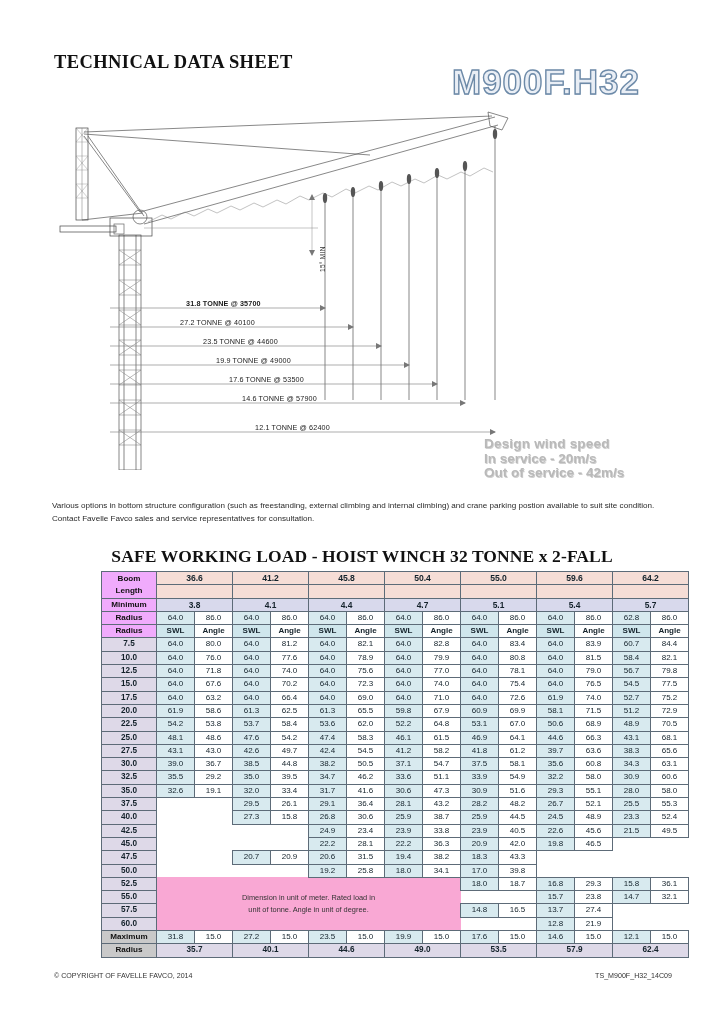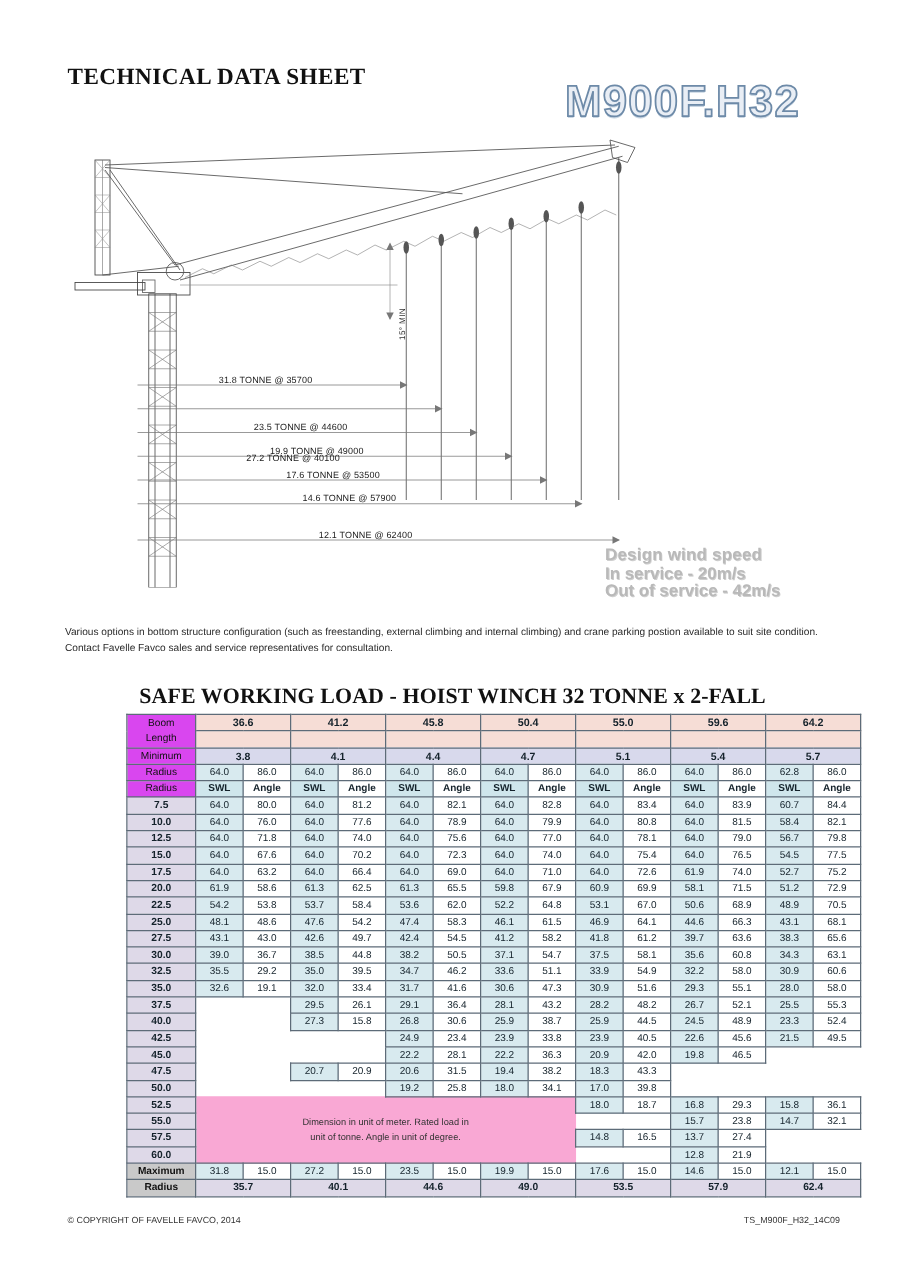--- a/index.html
+++ b/index.html
@@ -75,21 +75,21 @@
     font-size:8px;
     color:#14222b;
   }
   table.swl td{
     border:0.8px solid #5d6b78;
     text-align:center;
     height:12.3px;
     line-height:12.3px;
     padding:0;
   }
-  .c-lbl{width:54px;background:#d946ef;font-weight:normal;font-size:8.1px;color:#111;}
+  .c-lbl{width:54px;background:#f0abfc;font-weight:bold;font-size:8.1px;color:#111;}
   .c-rad{width:54px;background:#ded9e8;font-weight:bold;font-size:8.2px;}
   .c-boom{background:#f6ddd6;font-weight:bold;font-size:8.6px;}
   .c-min{background:#d8d9ec;font-weight:bold;font-size:8.4px;}
   .c-swlh{background:#cfe6ec;font-weight:bold;margin-left:48px;}
   .c-angh{background:#ffffff;font-weight:bold;}
   .c-swl{background:#d8eaef;width:37px;}
   .c-ang{background:#ffffff;width:37px;}
   .c-empty{background:#ffffff;border:none !important;}
   .c-note{
     background:#f9a8d4;border:none !important;
@@ -259,22 +259,22 @@
       <path d="M320 305 L326 308 L320 311 Z"></path>
       <path d="M348 324 L354 327 L348 330 Z"></path>
       <path d="M376 343 L382 346 L376 349 Z"></path>
       <path d="M404 362 L410 365 L404 368 Z"></path>
       <path d="M432 381 L438 384 L432 387 Z"></path>
       <path d="M460 400 L466 403 L460 406 Z"></path>
       <path d="M490 429 L496 432 L490 435 Z"></path>
     </g>
   </svg>
 
-  <div class="dim" style="left:175px;top:299px;">31.8 TONNE @ 35700</div>
-  <div class="dim" style="left:197px;top:318px;margin-top:44px;">27.2 TONNE @ 40100</div>
+  <div class="dim" style="left:186px;top:299px;font-weight:bold;">31.8 TONNE @ 35700</div>
+  <div class="dim" style="left:180px;top:318px;">27.2 TONNE @ 40100</div>
   <div class="dim" style="left:203px;top:337px;">23.5 TONNE @ 44600</div>
   <div class="dim" style="left:216px;top:356px;">19.9 TONNE @ 49000</div>
   <div class="dim" style="left:229px;top:375px;">17.6 TONNE @ 53500</div>
   <div class="dim" style="left:242px;top:394px;">14.6 TONNE @ 57900</div>
   <div class="dim" style="left:255px;top:423px;">12.1 TONNE @ 62400</div>
 
   <div class="wind">
     <div>Design wind speed</div>
     <div>In service - 20m/s</div>
     <div>Out of service - 42m/s</div>

